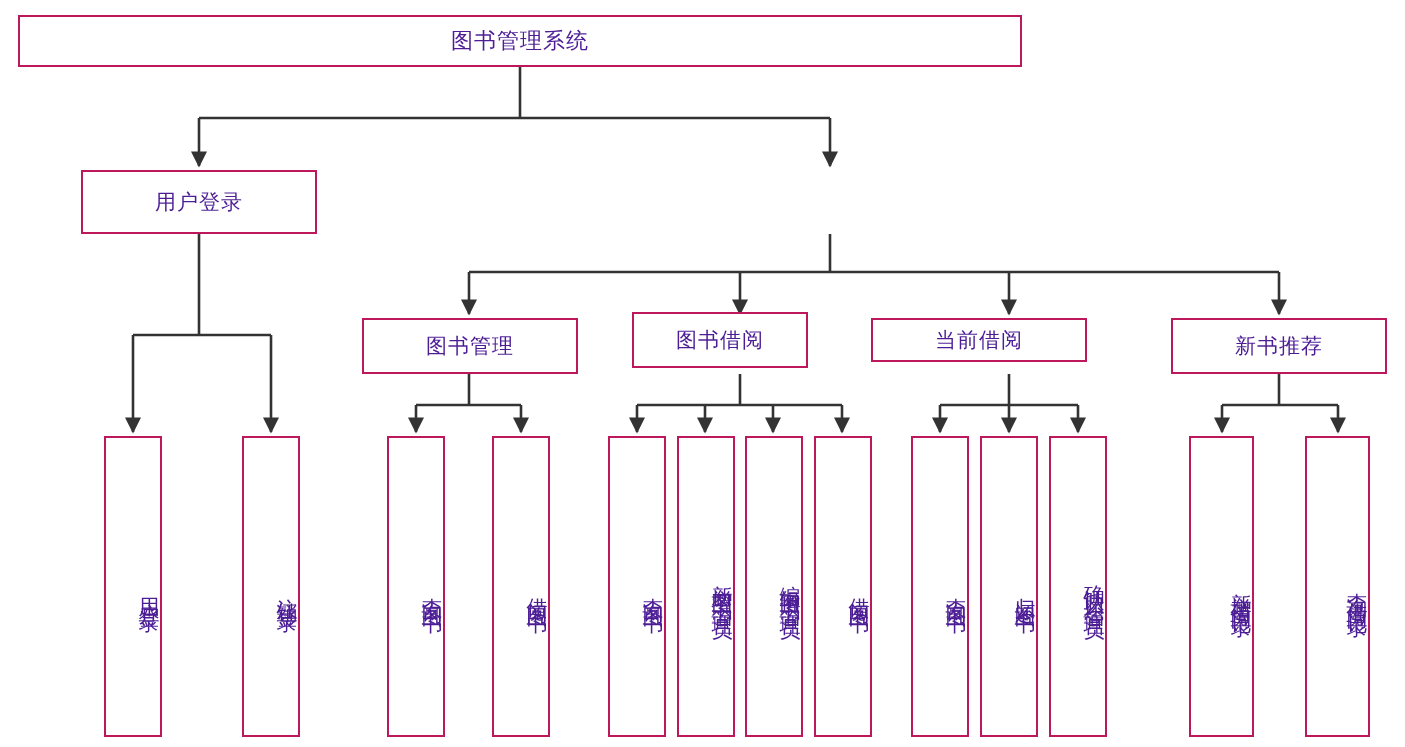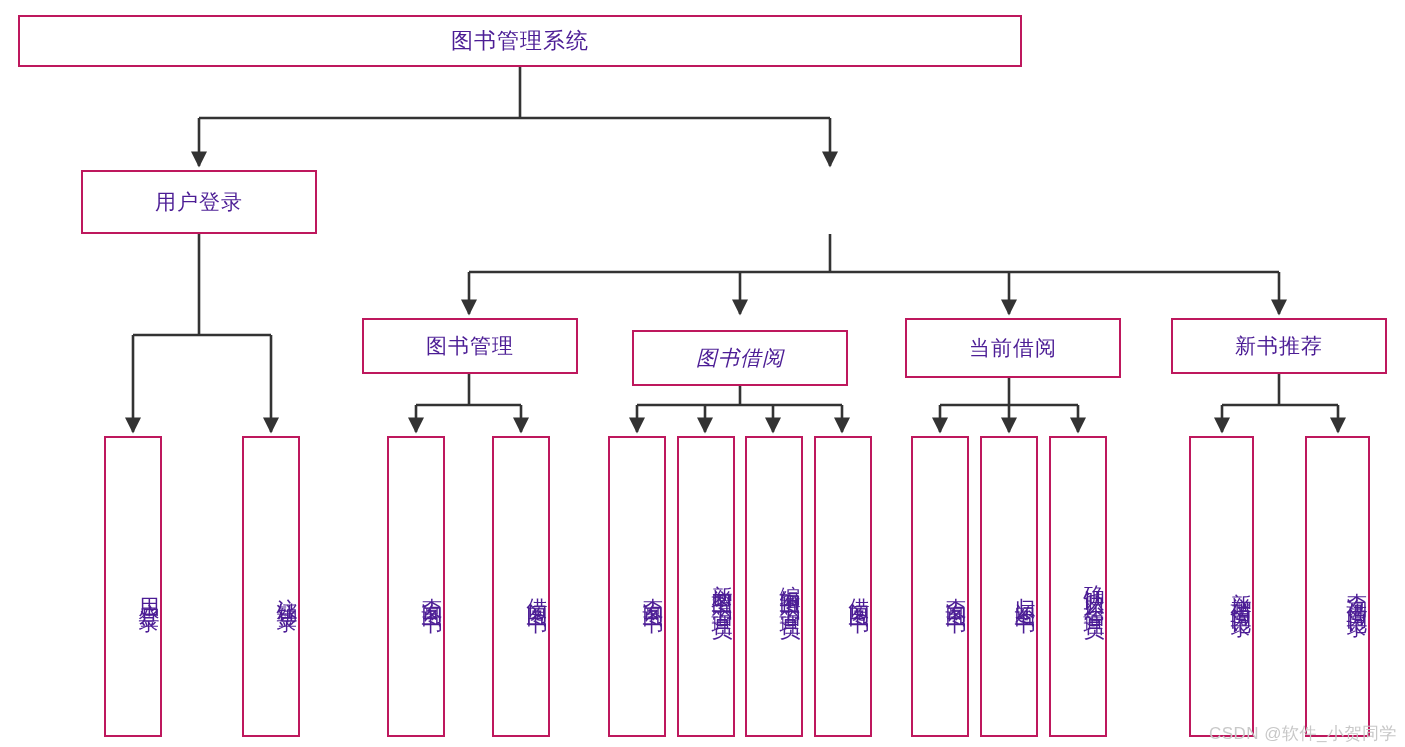--- a/index.html
+++ b/index.html
@@ -137,24 +137,24 @@
     <span>图书管理系统</span>
   </div>
 
   <div class="node h" style="left:81px; top:170px; width:236px; height:64px;">
     <span>用户登录</span>
   </div>
 
   <div class="node h" style="left:362px; top:318px; width:216px; height:56px;">
     <span>图书管理</span>
   </div>
-  <div class="node h" style="left:632px; top:330px; width:216px; height:56px;font-style:italic;">
+  <div class="node h" style="left:632px; top:312px; width:176px; height:56px;">
     <span>图书借阅</span>
   </div>
-  <div class="node h" style="left:905px; top:318px; width:216px; height:60px;">
+  <div class="node h" style="left:871px; top:318px; width:216px; height:44px;">
     <span>当前借阅</span>
   </div>
   <div class="node h" style="left:1171px; top:318px; width:216px; height:56px;">
     <span>新书推荐</span>
   </div>
 
   <div class="node v" style="left:104px; top:436px; width:58px; height:301px;">
     <span class="vtext">用户登录</span>
   </div>
   <div class="node v" style="left:242px; top:436px; width:58px; height:301px;">
@@ -191,14 +191,13 @@
     <span class="vtext">确认归还（管理员）</span>
   </div>
 
   <div class="node v" style="left:1189px; top:436px; width:65px; height:301px;">
     <span class="vtext">新增借阅记录</span>
   </div>
   <div class="node v" style="left:1305px; top:436px; width:65px; height:301px;">
     <span class="vtext">查询借阅记录</span>
   </div>
 
-  <div class="watermark">CSDN @软件_小贺同学</div>
 </div>
 
 </body></html>

